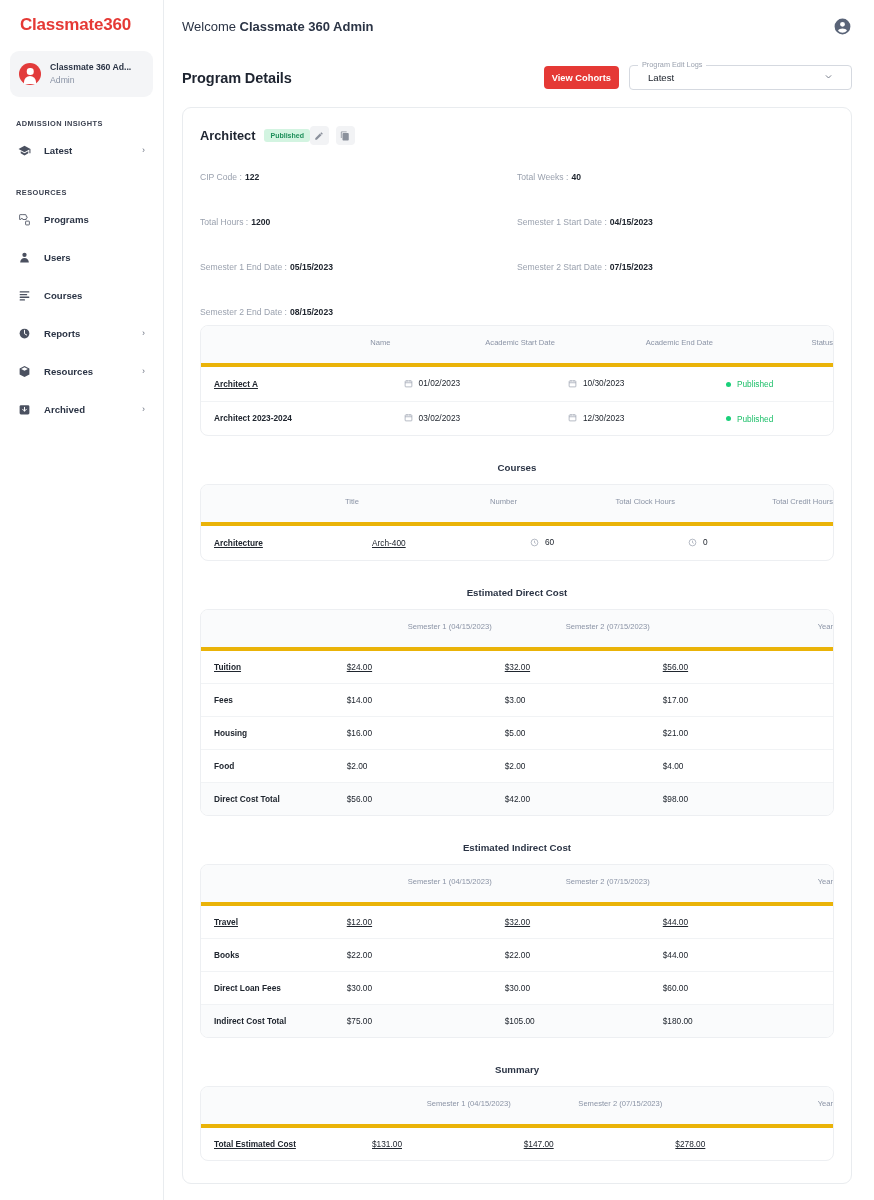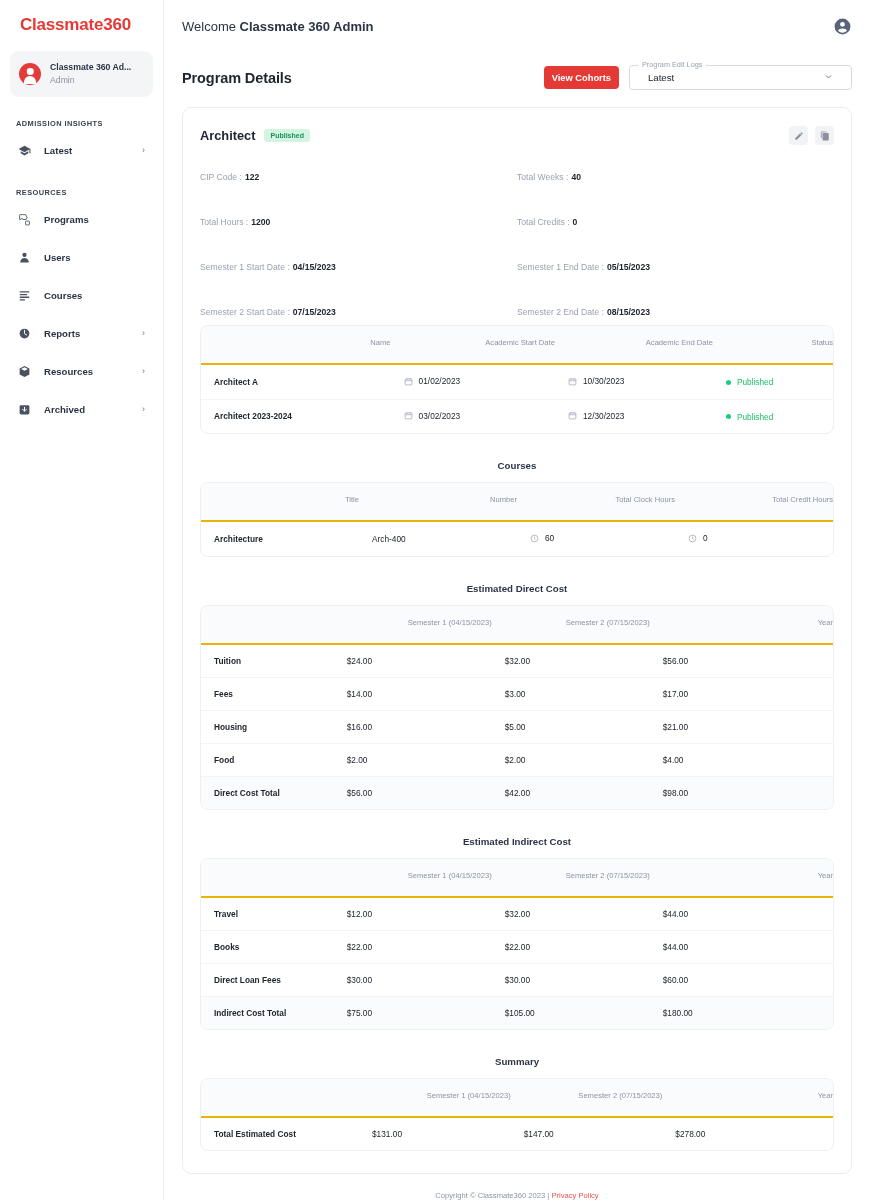--- a/index.html
+++ b/index.html
@@ -107,21 +107,21 @@
     background: #fff;
   }
   .chev-down { color: #6b7280; font-size: 8px; }
 
   
   .card {
     margin: 17px 22px 0 18px;
     border: 1px solid #e9ecef; border-radius: 9px;
     background: #fff; padding: 18px 17px 22px 17px;
   }
-  .card-head { display: flex; align-items: center; justify-content: space-between; }
+  .card-head { display: flex; align-items: center; }
   .card-title-row { display: flex; align-items: center; gap: 9px; }
   .card-title { font-size: 12.8px; font-weight: bold; color: #1e2430; }
   .badge {
     background: #d3f4e1; color: #1e8f5a;
     font-size: 7px; font-weight: bold;
     padding: 3px 6px; border-radius: 3px;
   }
   .icon-btns { display: flex; gap: 7px; }
   .icon-btn {
     width: 19px; height: 19px; border-radius: 4px; background: #f2f3f5;
@@ -148,21 +148,21 @@
   thead tr { background: #fafbfc; }
   thead th {
     text-align: right; font-size: 7.6px; font-weight: normal;
     color: #8a93a5; padding: 12px 0 16px 13px;
   }
   tbody td {
     font-size: 8.3px; color: #20262f;
     padding: 11px 0 11px 13px;
     border-top: 1px solid #f1f3f5;
   }
-  tbody tr:first-child td { border-top: 2px solid #eab308; }
+  tbody tr:first-child td { border-top: 4px solid #eab308; text-decoration: underline; }
   td.strong { font-weight: bold; }
   tr.total-row td { background: #fafbfc; font-weight: normal; }
   tr.total-row td.strong { font-weight: bold; }
   .cell-ico { display: inline-flex; align-items: center; gap: 6px; color: #20262f; }
   .cell-ico svg { color: #9aa1ae; }
   .status-cell { display: inline-flex; align-items: center; gap: 6px; color: #1fc06b; }
   .dot { width: 5px; height: 5px; border-radius: 50%; background: #19d07a; }
 
   .footer {
     text-align: center; font-size: 7.6px; color: #8a93a5;
@@ -316,21 +316,20 @@
                 <path d="M16 1H4a2 2 0 0 0-2 2v14h2V3h12V1zm3 4H8a2 2 0 0 0-2 2v14a2 2 0 0 0 2 2h11a2 2 0 0 0 2-2V7a2 2 0 0 0-2-2z"></path>
               </svg>
           </span>
         </div>
       </div>
 
       <div class="meta-grid">
         <div class="meta-item"><span class="meta-k">CIP Code :</span><span class="meta-v">122</span></div>
         <div class="meta-item"><span class="meta-k">Total Weeks :</span><span class="meta-v">40</span></div>
         <div class="meta-item"><span class="meta-k">Total Hours :</span><span class="meta-v">1200</span></div>
-        <div class="meta-item"><span class="meta-k">Total Credits :</span><span class="meta-v">0</span></div>
         <div class="meta-item"><span class="meta-k">Semester 1 Start Date :</span><span class="meta-v">04/15/2023</span></div>
         <div class="meta-item"><span class="meta-k">Semester 1 End Date :</span><span class="meta-v">05/15/2023</span></div>
         <div class="meta-item"><span class="meta-k">Semester 2 Start Date :</span><span class="meta-v">07/15/2023</span></div>
         <div class="meta-item"><span class="meta-k">Semester 2 End Date :</span><span class="meta-v">08/15/2023</span></div>
       </div>
 
       <div class="tbl-wrap">
         <table>
           <thead>
               <tr>

